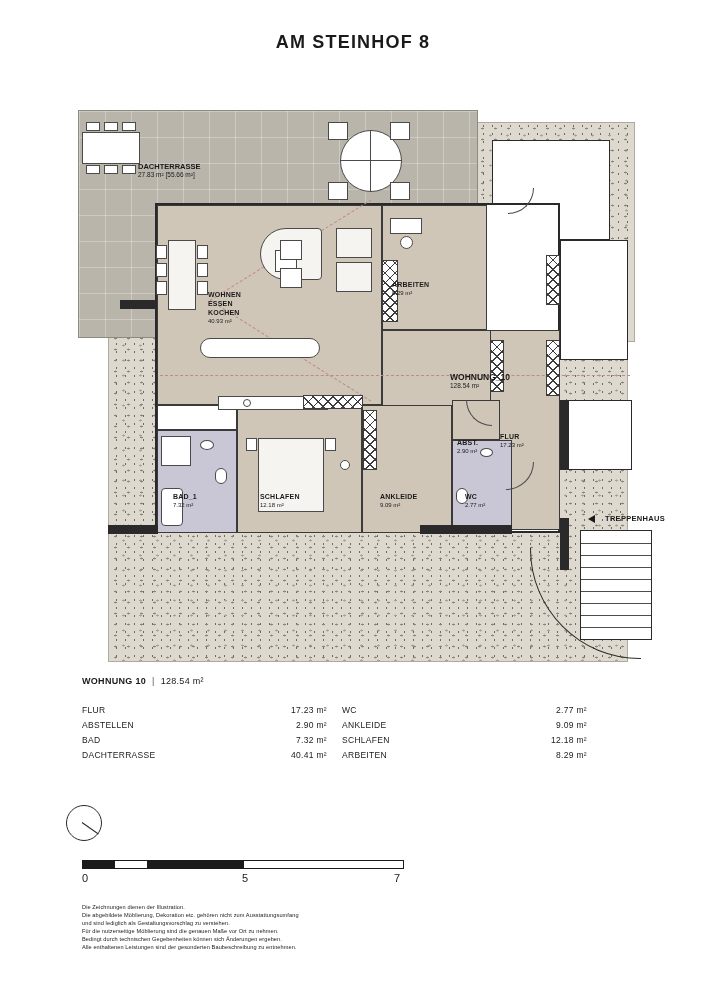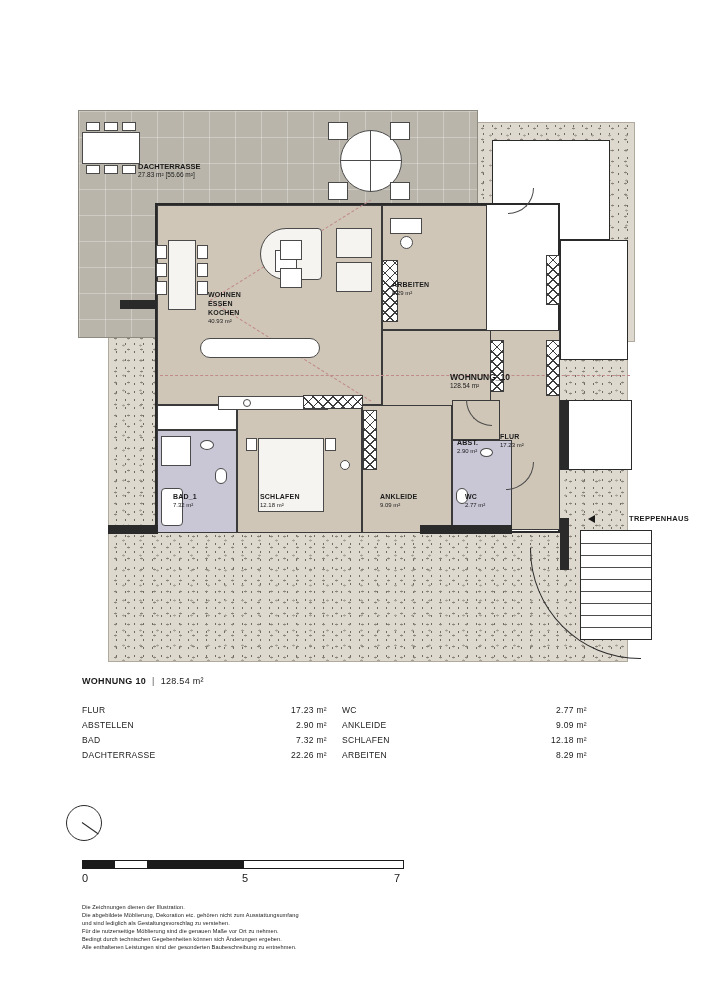--- a/index.html
+++ b/index.html
@@ -209,21 +209,20 @@
     font-weight: bold;
   }
   .label-unit .area { font-weight: normal; font-size: 6.5px; }
   .label-treppenhaus {
     position: absolute;
     left: 545px; top: 414px;
     font-size: 7.5px;
     font-weight: bold;
     letter-spacing: .3px;
     white-space: nowrap;
-    margin-left: 24px;
   }
   .arrow-left {
     position: absolute;
     left: 528px; top: 415px;
     width: 0; height: 0;
     border-top: 4px solid transparent;
     border-bottom: 4px solid transparent;
     border-right: 7px solid #1b1b1b;
   }
   
@@ -315,20 +314,21 @@
     font-size: 12px;
     letter-spacing: 1px;
   }
   .clear { clear: both; }
 </style>
 </head>
 <body>
 
 <div class="page">
 
+  <div class="doc-title">AM STEINHOF 8</div>
 
   <div class="plan">
 
     <div class="rubble rubble-right-top"></div>
     <div class="rubble rubble-main"></div>
 
     <div class="terrace-block">
       <div class="terrace-grid"></div>
     </div>
 
@@ -503,21 +503,21 @@
       <div class="area-row">
         <span>ABSTELLEN</span>
         <span class="val">2.90 m²</span>
       </div>
       <div class="area-row">
         <span>BAD</span>
         <span class="val">7.32 m²</span>
       </div>
       <div class="area-row">
         <span>DACHTERRASSE</span>
-        <span class="val">22.26 m²</span>
+        <span class="val">40.41 m²</span>
       </div>
     </div>
     <div class="area-col">
       <div class="area-row">
         <span>WC</span>
         <span class="val">2.77 m²</span>
       </div>
       <div class="area-row">
         <span>ANKLEIDE</span>
         <span class="val">9.09 m²</span>

